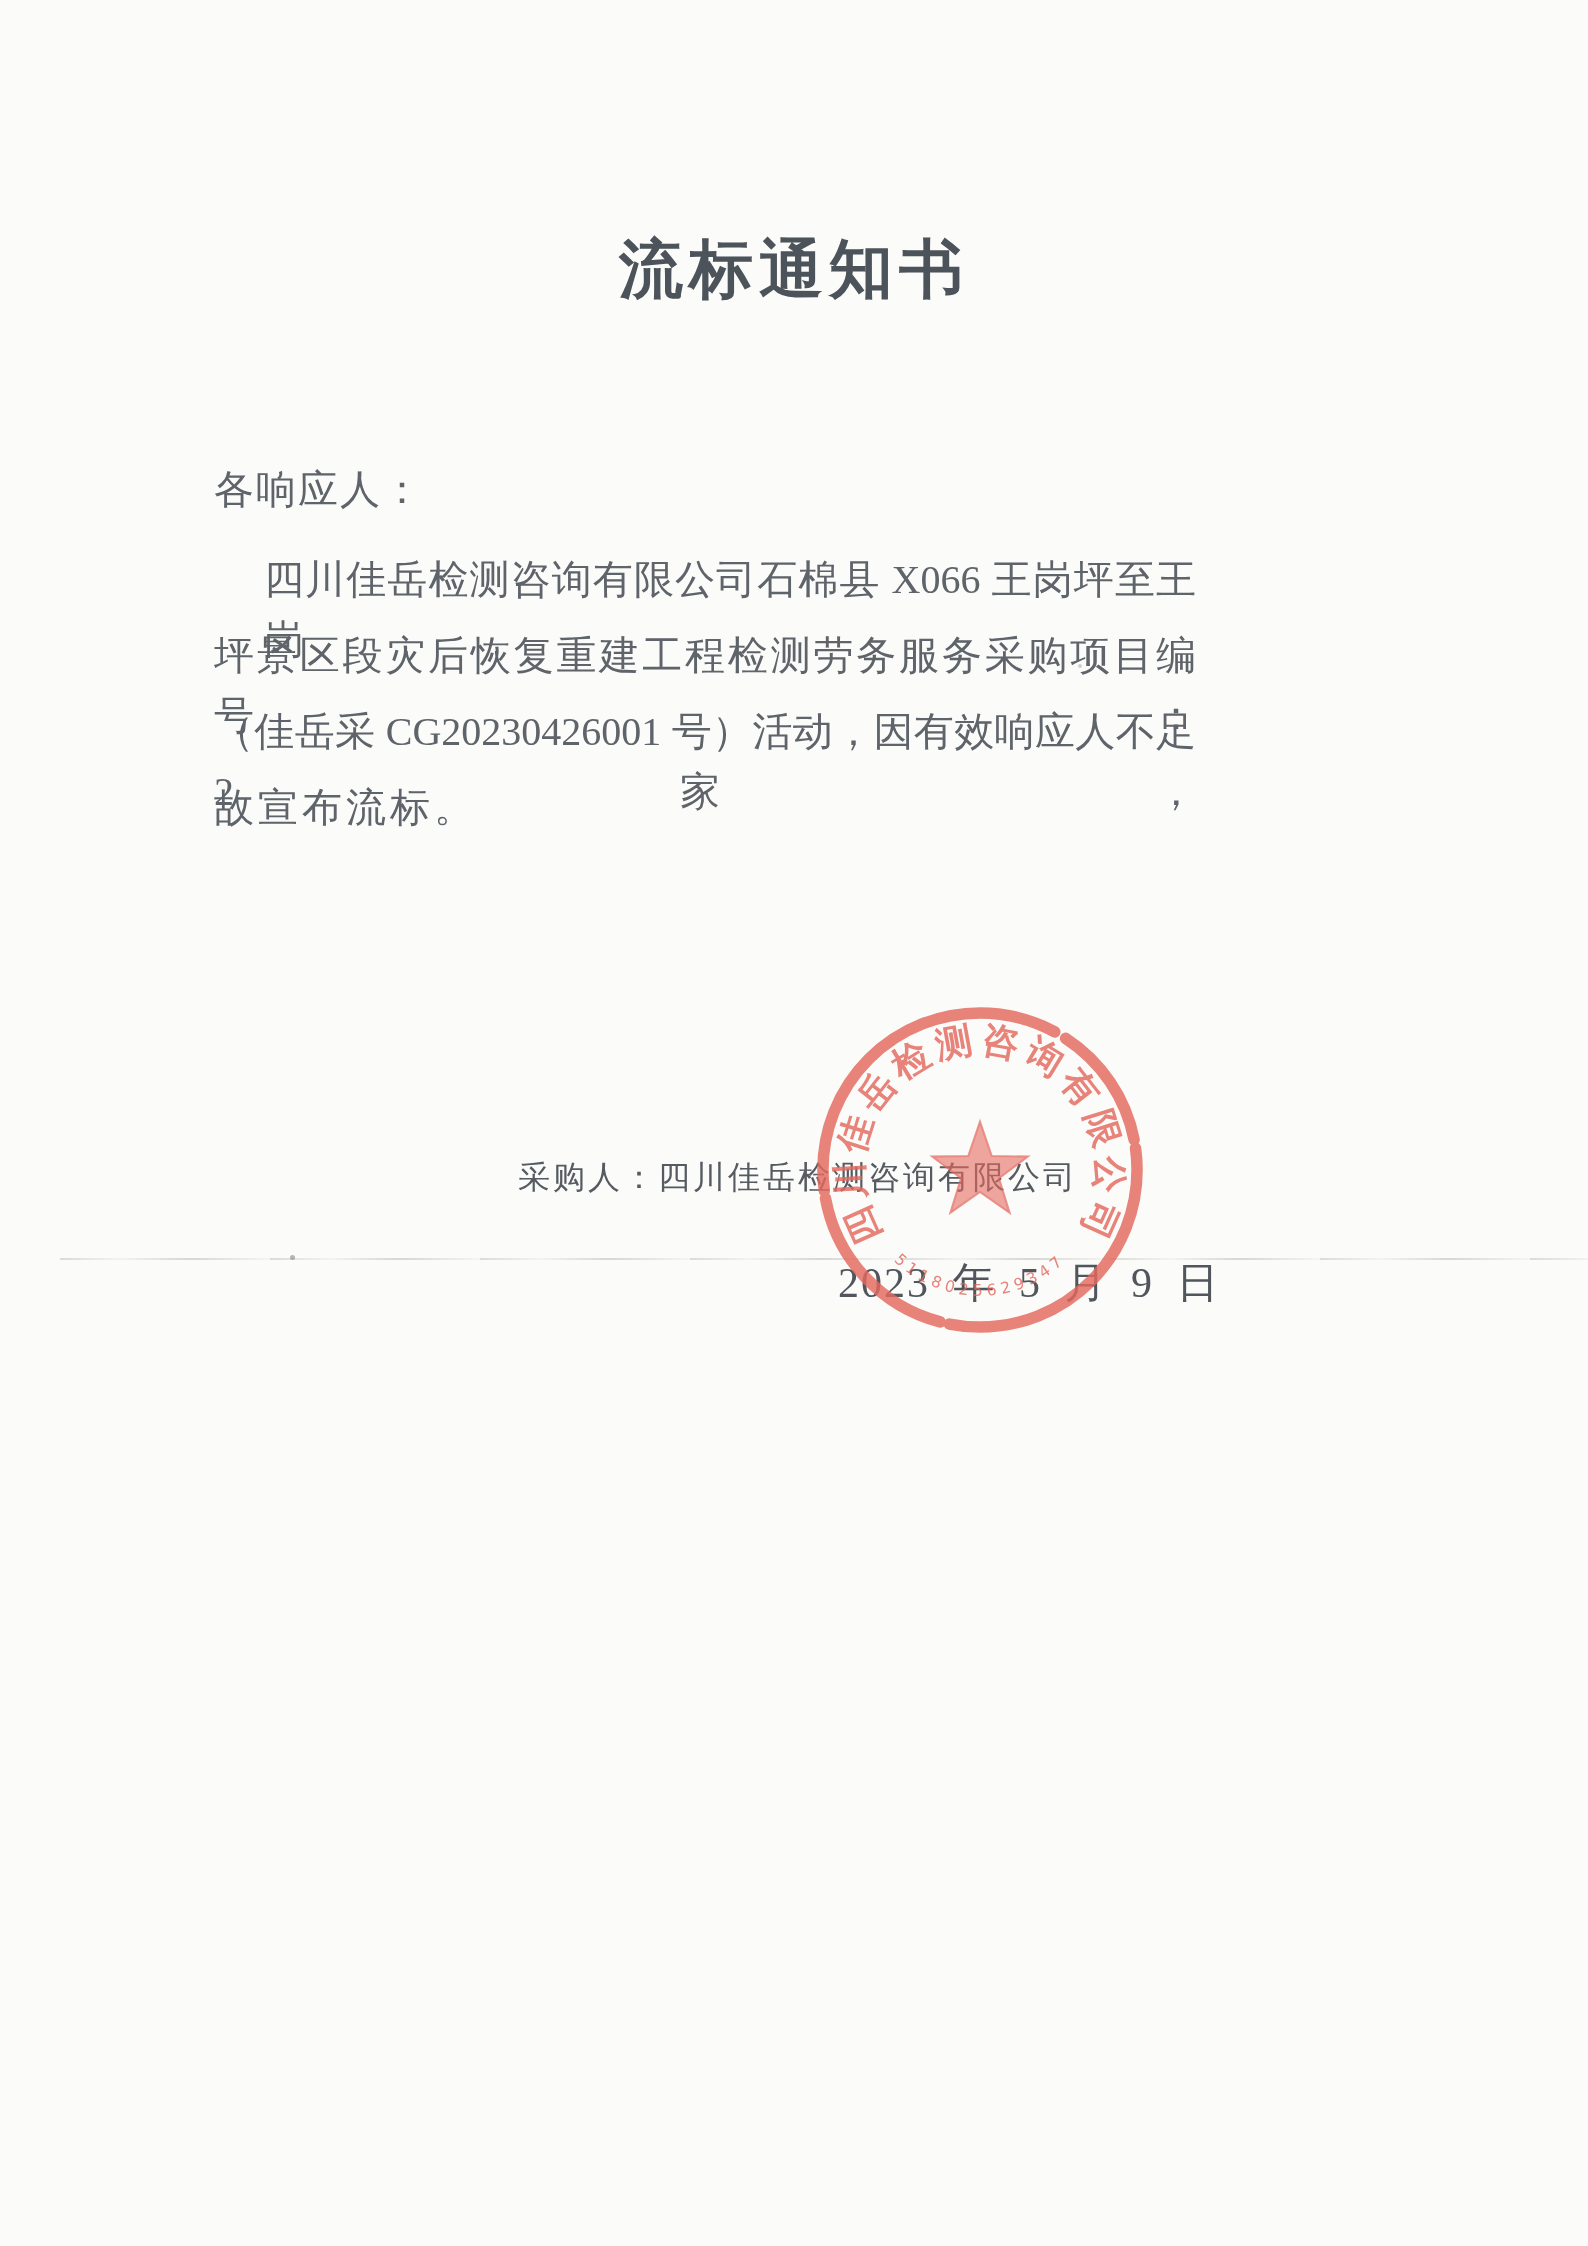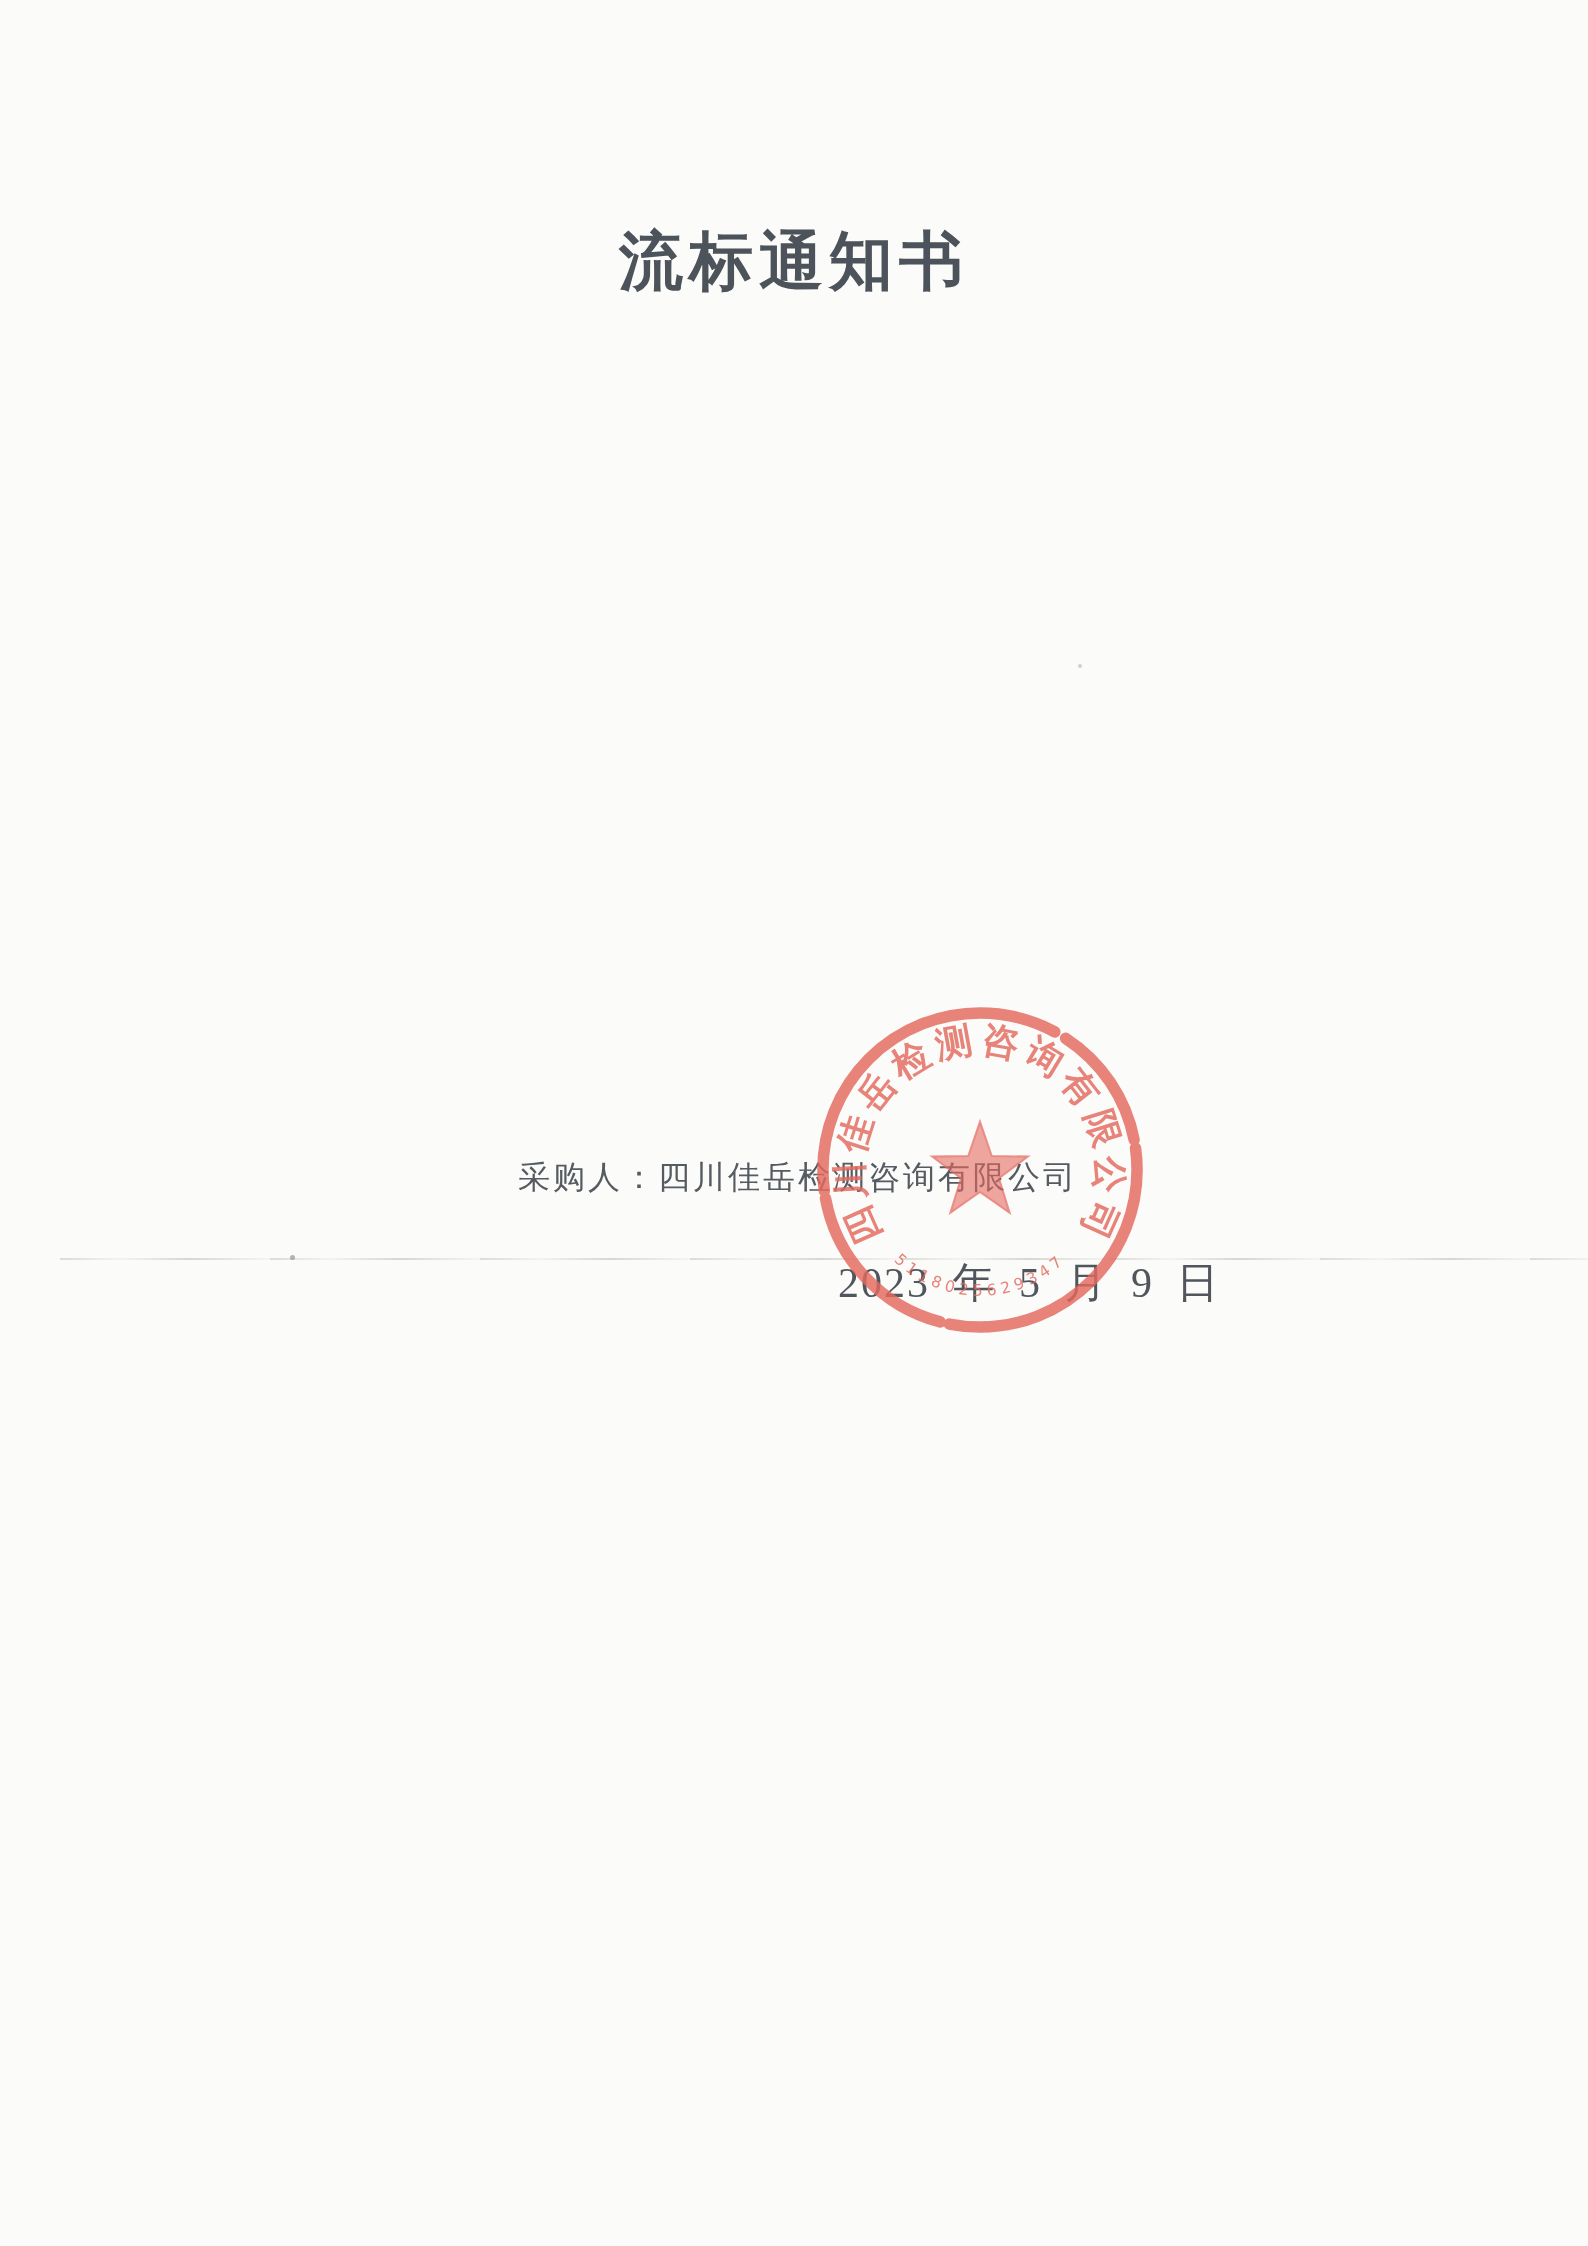--- a/index.html
+++ b/index.html
@@ -15,21 +15,21 @@
     margin: 0 auto;
     background: #fbfbf9;
     overflow: hidden;
   }
   
   .doc-title {
     position: absolute;
     top: 218px;
     left: 0;
     right: 0;
-    margin: 0;
+    margin: 8px;
     text-align: center;
     font-size: 64px;
     font-weight: 700;
     letter-spacing: 6px;
     color: #4d535a;
   }
   
   .body-block {
     position: absolute;
     left: 214px;
@@ -129,20 +129,29 @@
     background: rgba(140,145,148,0.4);
   }
 </style>
 </head>
 <body>
 
 <div class="page">
 
   <h1 class="doc-title">流标通知书</h1>
 
+  <div class="body-block">
+    <p class="salutation">各响应人：</p>
+    <div class="paragraph">
+      <div class="body-line indent">四川佳岳检测咨询有限公司石棉县 X066 王岗坪至王岗</div>
+      <div class="body-line">坪景区段灾后恢复重建工程检测劳务服务采购项目编号：</div>
+      <div class="body-line">（佳岳采 CG20230426001 号）活动，因有效响应人不足 2 家，</div>
+      <div class="body-line last">故宣布流标。</div>
+    </div>
+  </div>
 
   <div class="scan-line"></div>
   <div class="scan-speck"></div>
   <div class="scan-speck-2"></div>
 
   <div class="signature-line">
     <span>采购人：</span><span>四川佳岳检测咨询有限公司</span>
   </div>
 
   <div class="date-line">2023 年 5 月 9 日</div>

